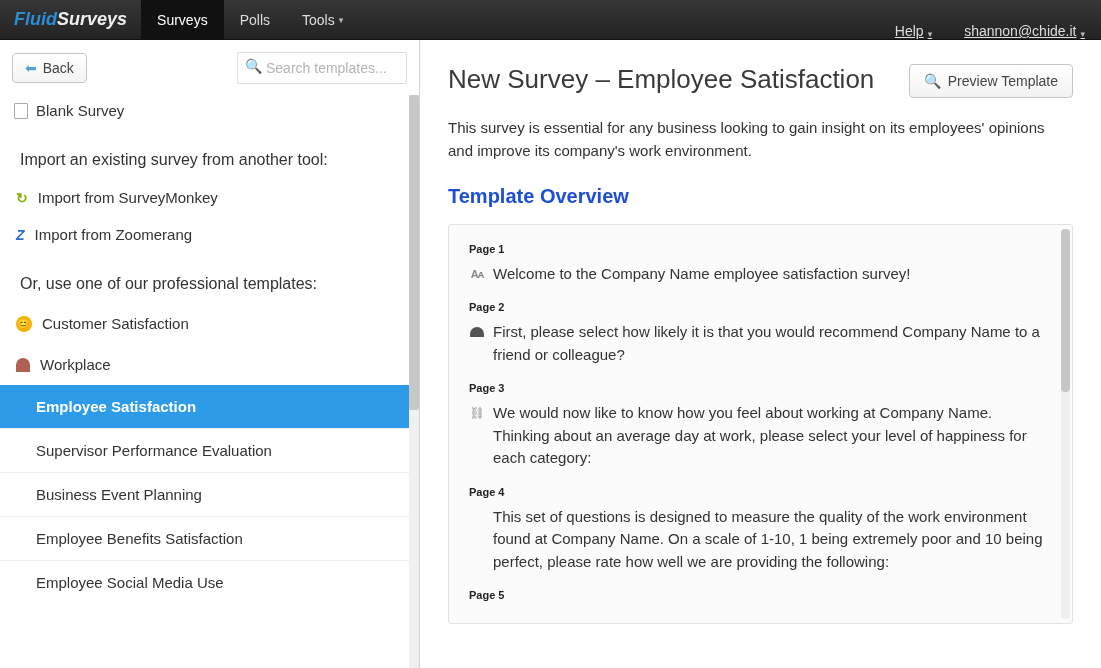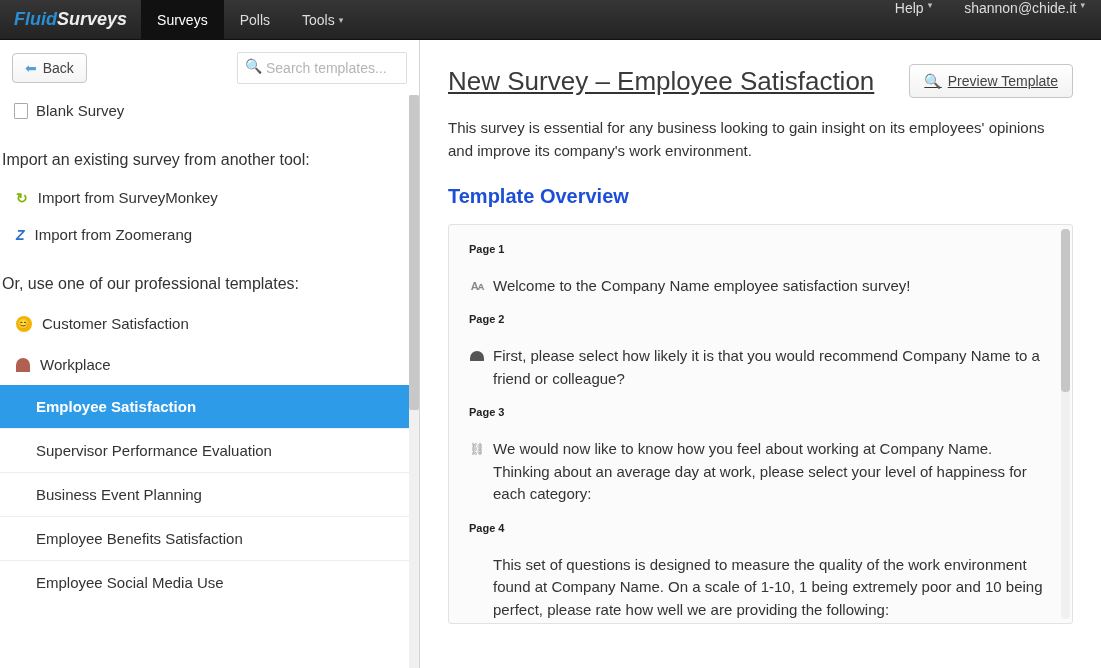--- a/index.html
+++ b/index.html
@@ -7,67 +7,67 @@
 
   
   .topnav { height: 40px; background: linear-gradient(#363636, #232323); border-bottom: 1px solid #111; display: flex; align-items: stretch; }
   .brand { padding: 0 14px; display: flex; align-items: center; font-size: 18px; font-weight: bold; }
   .brand .fluid { color: #2a8ed7; font-style: italic; }
   .brand .surveys { color: #eee; font-style: italic; }
   .nav-item { padding: 0 16px; display: flex; align-items: center; color: #ddd; cursor: pointer; font-size: 14px; }
   .nav-item.active { background: #111; color: #fff; }
   .caret { font-size: 9px; margin-left: 4px; color: #bbb; }
   .topnav-spacer { flex: 1; }
-  .nav-right { padding: 0 16px; display: flex; align-items: flex-start; color: #ddd; cursor: pointer; font-size: 14px; }
+  .nav-right { padding: 0 16px; display: flex; align-items: flex-end; color: #ddd; cursor: pointer; font-size: 14px; text-decoration: underline; }
 
   
   .layout { display: flex; height: calc(668px - 40px); }
   .sidebar { width: 420px; border-right: 1px solid #d4d4d4; position: relative; display: flex; flex-direction: column; overflow: hidden; }
   .sidebar-scrollbar { position: absolute; right: 0; top: 55px; bottom: 0; width: 10px; background: #f0f0f0; }
   .sidebar-scrollbar .thumb { position: absolute; top: 0; width: 100%; height: 55%; background: #c8c8c8; border-radius: 2px; }
 
   .sidebar-top { padding: 12px 12px 8px; display: flex; gap: 12px; align-items: center; }
   .btn-back { display: inline-flex; align-items: center; gap: 6px; border: 1px solid #c6c6c6; background: linear-gradient(#fff,#f4f4f4); border-radius: 4px; padding: 6px 12px; font-size: 14px; cursor: pointer; color: #444; }
   .search-wrap { margin-left: auto; position: relative; }
   .search-input { width: 170px; padding: 7px 10px 7px 28px; border: 1px solid #ddd; border-radius: 2px; font-size: 14px; color: #777; }
   .search-input::placeholder { color: #b5b5b5; }
   .search-ico { position: absolute; left: 8px; top: 6px; color: #b5b5b5; }
 
   .list { overflow-y: auto; flex: 1; padding-right: 10px; }
   .row-blank { padding: 10px 14px; display: flex; align-items: center; gap: 8px; cursor: pointer; font-size: 15px; color: #333; }
   .ico-doc { width: 14px; height: 16px; border: 1px solid #aaa; border-radius: 1px; position: relative; display: inline-block; }
   .ico-doc::after { content:""; position:absolute; top:0; right:0; border-top:4px solid #fff; border-right:4px solid #fff; border-left:4px solid transparent; border-bottom:4px solid transparent; }
-  .section-label { padding: 22px 2px 10px; font-size: 16px; color: #333; }
+  .section-label { padding: 22px 20px 10px; font-size: 16px; color: #333; }
   .import-row { padding: 10px 16px; display: flex; align-items: center; gap: 10px; cursor: pointer; font-size: 15px; color: #333; }
   .sm-icon { color: #7fb400; font-weight: bold; font-size: 14px; }
   .z-icon { color: #2a6fc9; font-weight: bold; font-size: 14px; font-style: italic; }
   .tmpl-row { padding: 12px 16px; display: flex; align-items: center; gap: 10px; cursor: pointer; font-size: 15px; color: #333; }
   .smiley { width:16px; height:16px; background:#f3b400; border-radius:50%; display:inline-flex; align-items:center; justify-content:center; font-size:10px; }
   .person { width:14px; height:14px; display:inline-block; background:#b06050; border-radius:50% 50% 0 0; position:relative; }
   .sub-row { padding: 13px 14px 13px 36px; font-size: 15px; color: #333; cursor: pointer; border-top: 1px solid #eee; }
   .sub-row.selected { background: #2d9be7; color: #fff; border-top: none; font-weight:600; }
 
   
   .content { flex: 1; padding: 24px 28px 0 28px; overflow: hidden; position: relative; }
-  .title-row { display: flex; align-items: center; justify-content: space-between; text-decoration: underline; }
+  .title-row { display: flex; align-items: flex-start; justify-content: space-between; }
   .page-title { font-size: 26px; font-weight: 400; color: #3a3a3a; }
   .btn-preview { display:inline-flex; align-items:center; gap:6px; border:1px solid #c6c6c6; background:linear-gradient(#fff,#f2f2f2); border-radius:4px; padding:8px 14px; font-size:14px; cursor:pointer; color:#444; }
   .mag { color:#888; }
   .desc { margin-top: 18px; font-size: 15px; color: #333; line-height: 1.55; }
   .subhead { margin-top: 22px; font-size: 20px; color: #1d4ed8; }
 
   .overview-box { margin-top: 16px; border: 1px solid #e2e2e2; border-radius: 3px; background: #fbfbfb; padding: 0; position: relative; height: 400px; overflow: hidden; }
   .overview-inner { padding: 18px 20px; height: 100%; overflow: hidden; }
   .ov-scroll { position:absolute; right:2px; top:4px; bottom:4px; width:9px; }
   .ov-scroll .tr { position:absolute; inset:0; background:#f0f0f0; border-radius:4px; }
   .ov-scroll .th { position:absolute; top:0; width:100%; height:42%; background:#c6c6c6; border-radius:4px; }
 
   .page-label { font-weight: 600; font-size: 11px; margin-top: 16px; color: #222; }
   .page-label:first-child { margin-top: 0; }
-  .q-row { display:flex; gap:8px; align-items:flex-start; margin-top: 20px; font-size:15px; color:#333; line-height:1.5; }
+  .q-row { display:flex; gap:8px; align-items:flex-start; margin-top: 8px; font-size:15px; color:#333; line-height:1.5; }
   .q-ico { width: 16px; flex: 0 0 16px; color: #888; font-size: 12px; margin-top: 2px; text-align:center; }
   .aa::before { content:"Aᴀ"; font-size:11px; font-weight:bold; letter-spacing:-1px; }
   .gauge { width:14px; height:10px; background:#555; border-radius:8px 8px 1px 1px; display:inline-block; margin-top:4px; }
   .link-ico::before { content:"⛓"; font-size:12px; }
 </style>
 </head>
 <body>
 
 <div class="topnav">
   <div class="brand">

